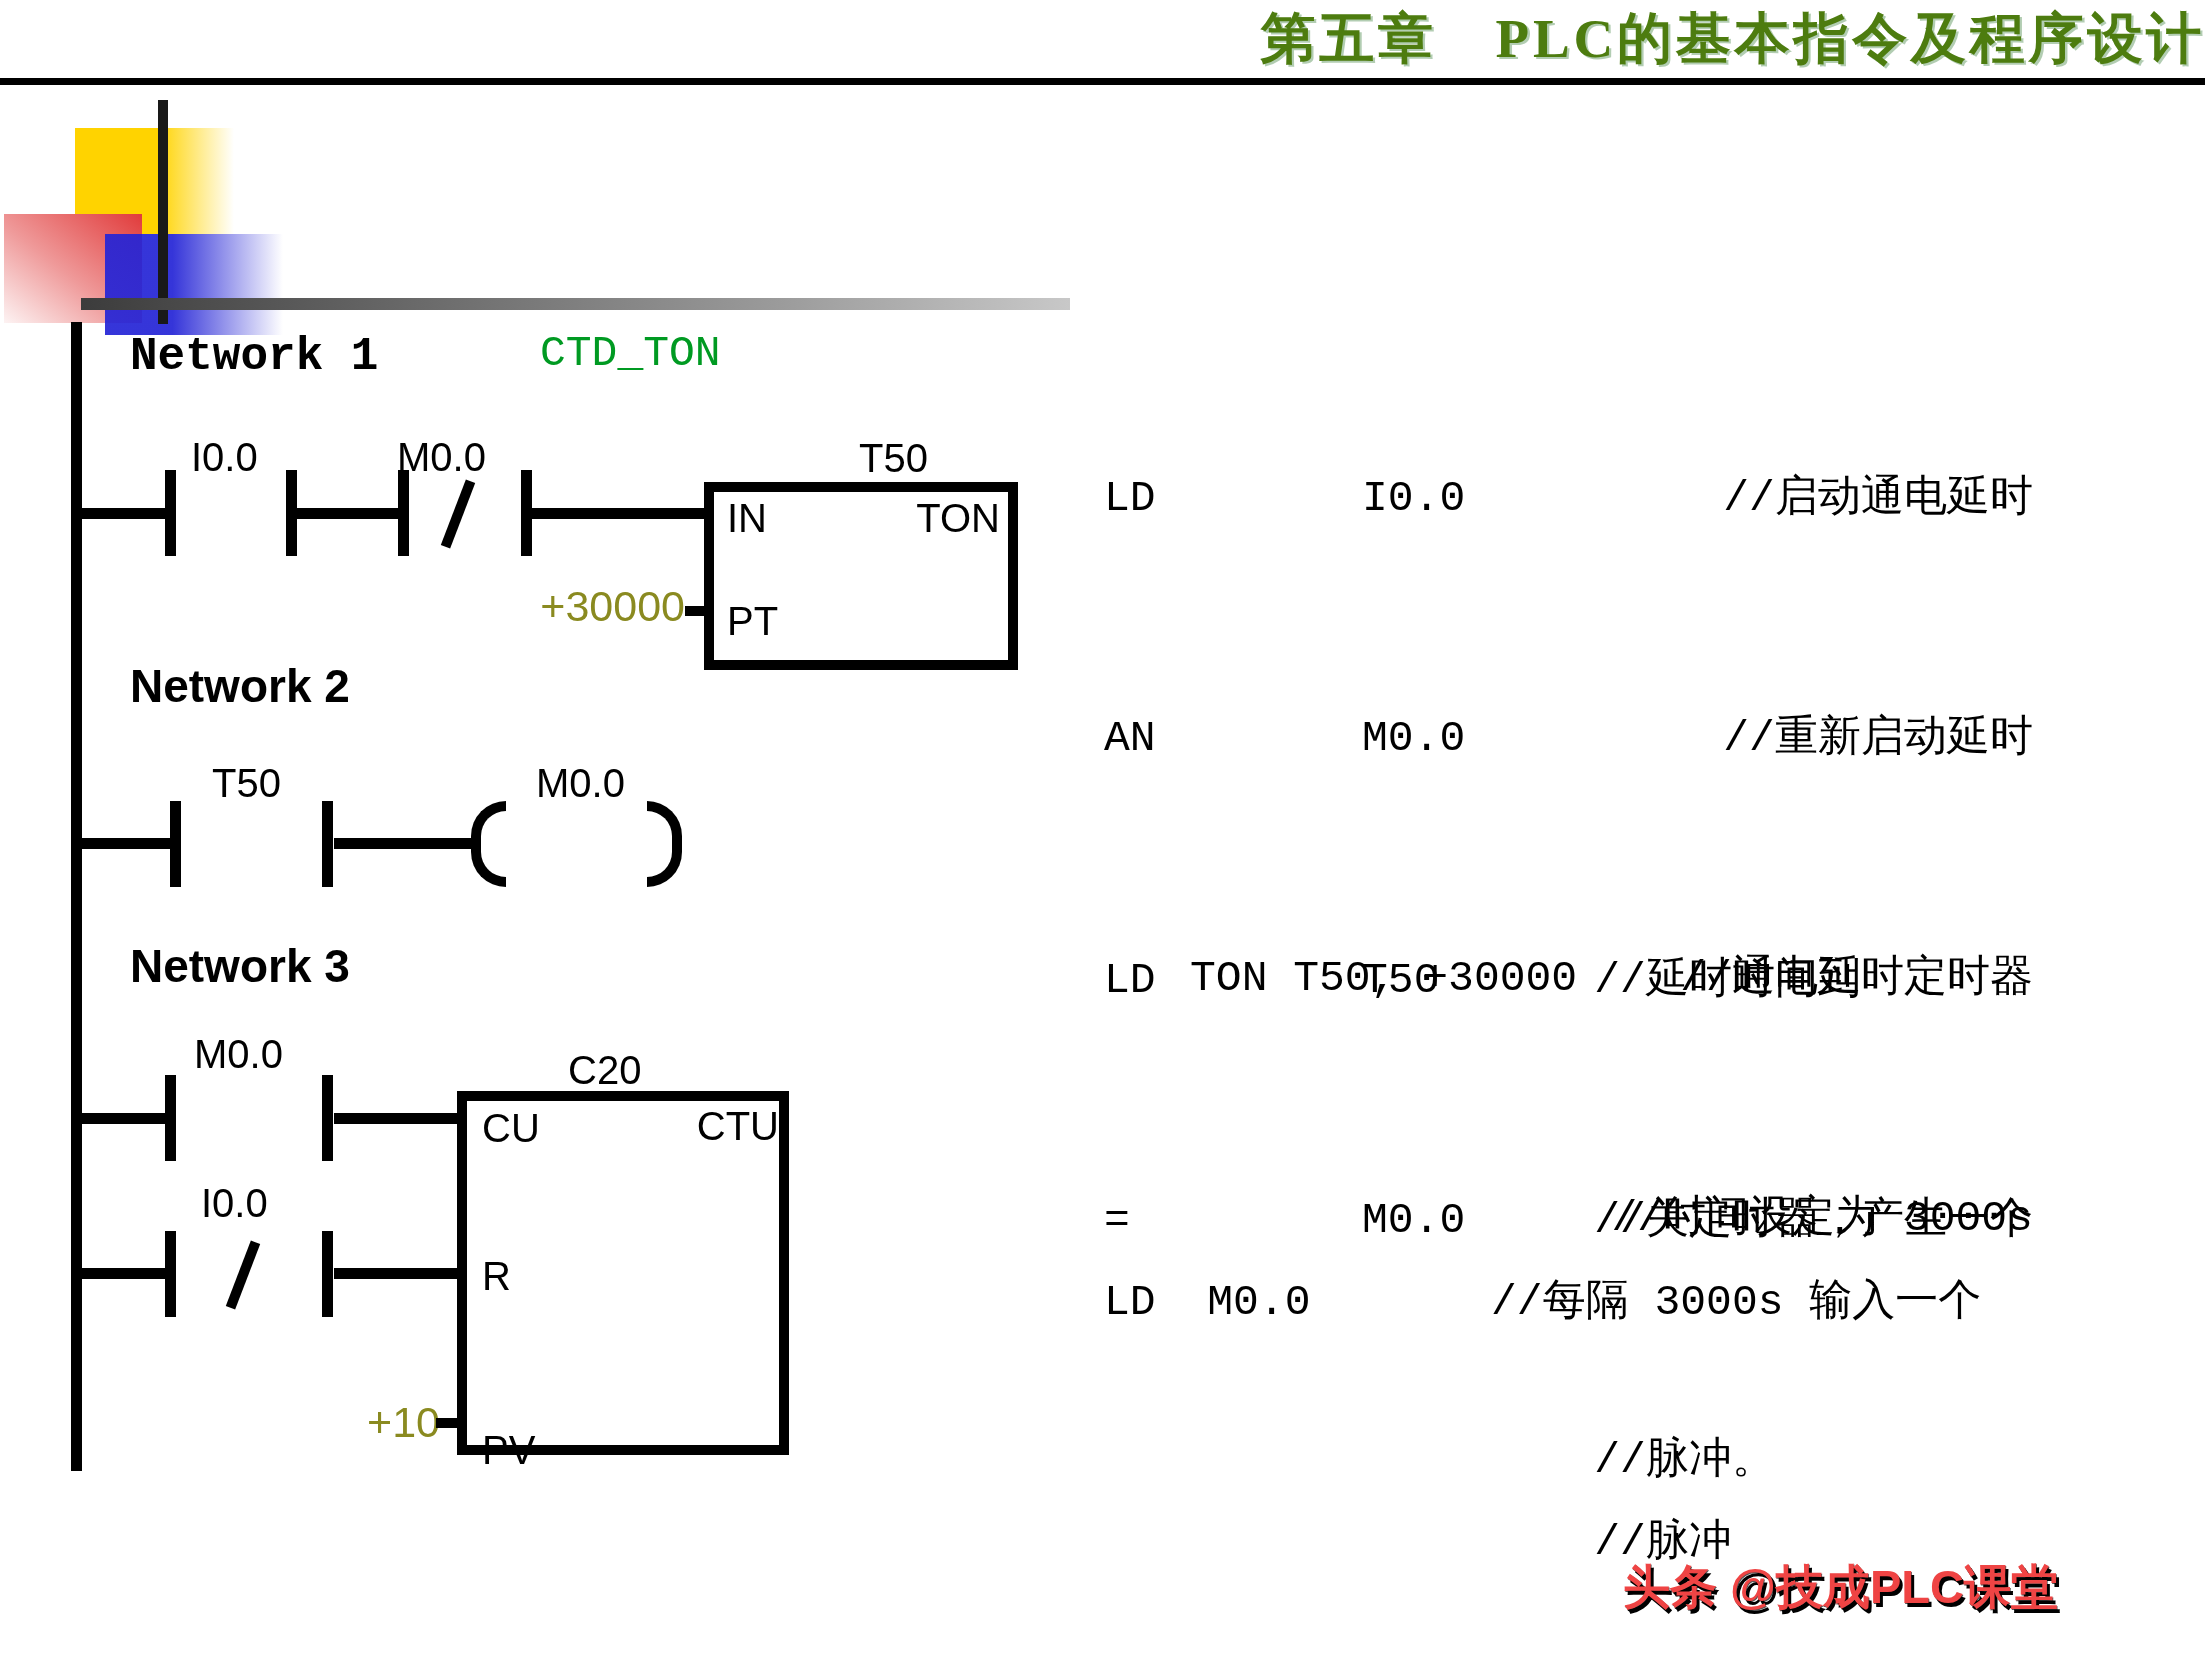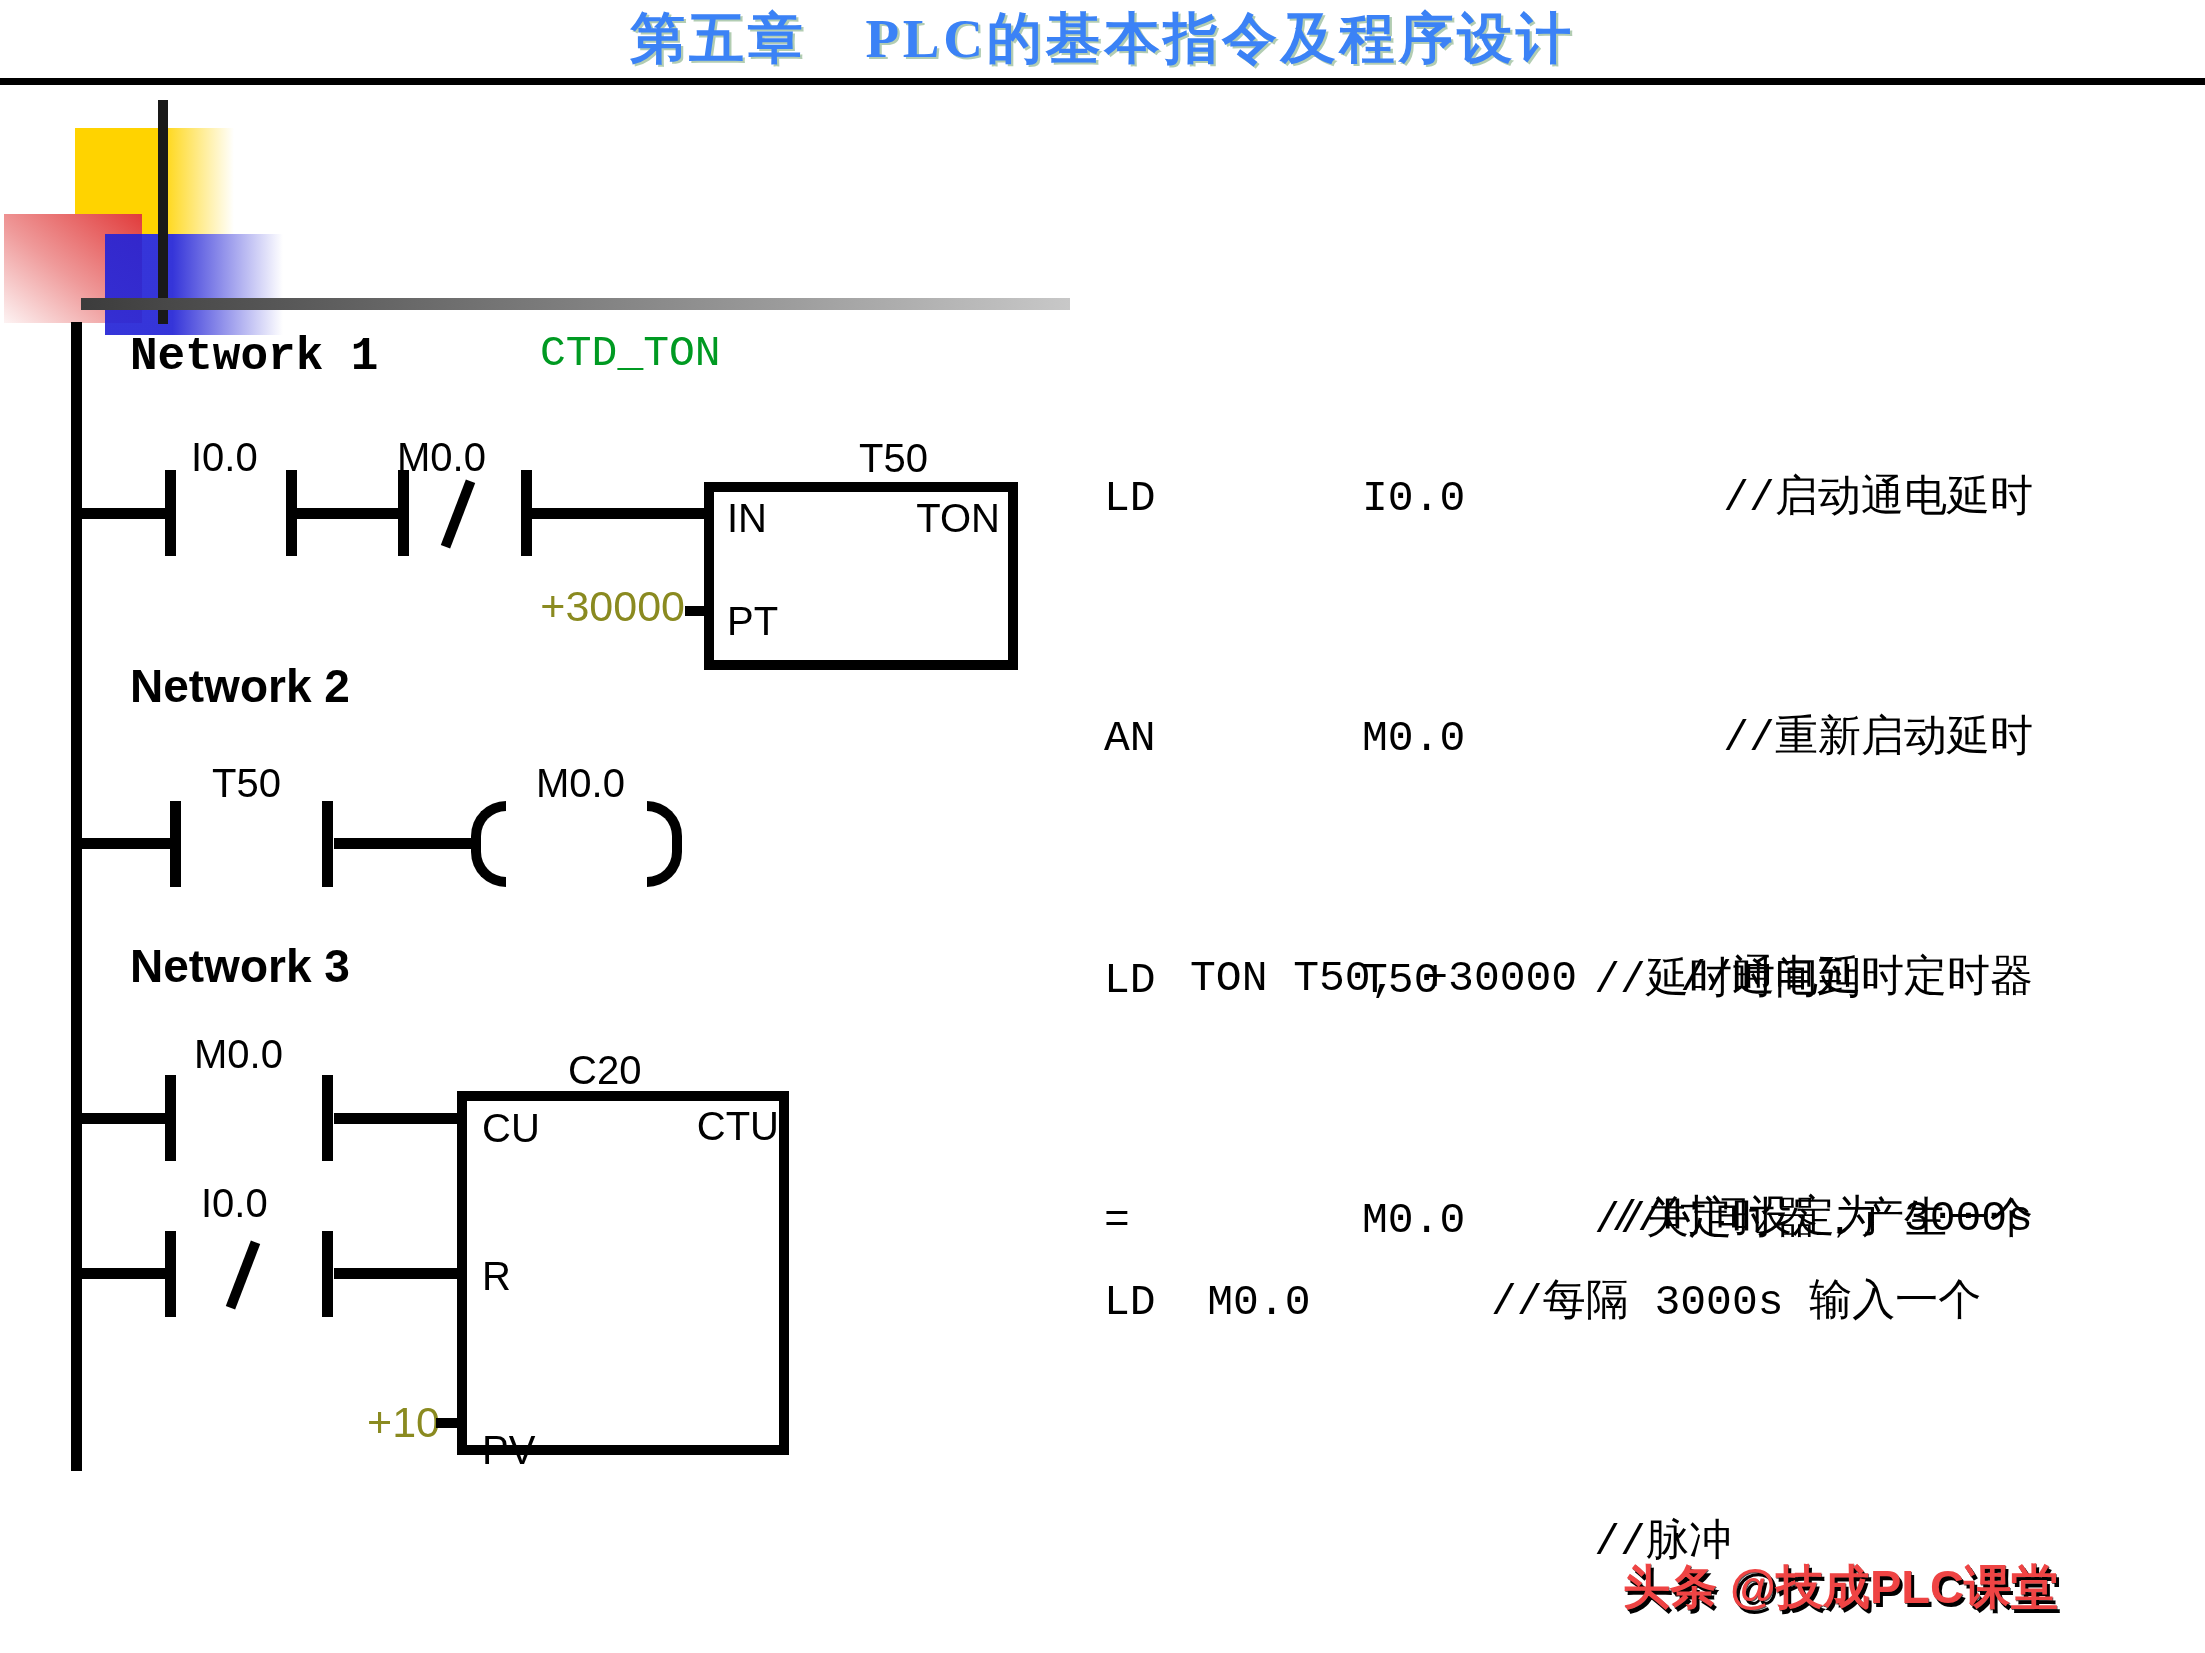--- a/index.html
+++ b/index.html
@@ -1,21 +1,21 @@
 <!DOCTYPE html>
 <html style="font-size:12.3px"><head>
 <meta charset="utf-8">
 <style>
   html,body{margin:0;padding:0;background:#ffffff;}
   #canvas{position:relative;width:2205px;height:1654px;background:#ffffff;overflow:hidden;
           font-family:"Liberation Sans",sans-serif;color:#000;}
   .abs{position:absolute;}
   
-  #page-title{left:0;top:1.5px;width:2205px;text-align:center;font-size:55px;font-weight:bold;
-              letter-spacing:3.8px;color:#3b82f6;text-shadow:2.3px 2.3px 0 rgba(0,90,0,0.30);
+  #page-title{left:0;top:1.5px;width:2205px;text-align:right;font-size:55px;font-weight:bold;
+              letter-spacing:3.8px;color:#4d7c0f;text-shadow:2.3px 2.3px 0 rgba(0,90,0,0.30);
               font-family:"Liberation Serif",serif;}
   #top-rule{left:0;top:78px;width:2205px;height:6.9px;background:#000;}
   
   #deco-yellow{left:75px;top:128px;width:159px;height:106px;
       background:linear-gradient(to right,#ffd300 0%,#ffd300 52%,#ffffff 100%);}
   #deco-pink{left:3.8px;top:214px;width:138px;height:109px;
       background:linear-gradient(to bottom left,#e13b3b 0%,#ef9a9a 55%,#fdf3f3 100%);}
   #deco-blue{left:105px;top:234px;width:178px;height:101px;
       background:linear-gradient(to right,rgba(36,36,214,0.92) 0%,rgba(36,36,214,0.92) 38%,rgba(255,255,255,0) 100%);}
   #deco-vline{left:158px;top:100px;width:10px;height:224px;background:#191919;}
@@ -120,20 +120,21 @@
   <div class="abs stl-block" style="left:1104px;top:299px;text-align:right;">
     <div>LD        I0.0          //启动通电延时</div>
     <div>AN        M0.0          //重新启动延时</div>
     <div>TON T50, +30000    //通电延时定时器</div>
     <div>                   //时间设定为 3000s</div>
   </div>
 
   <div class="abs stl-block" style="left:1104px;top:781px;">
     <div>LD        T50      //延时时间到</div>
     <div>=         M0.0     //关定时器，产生一个</div>
+    <div>                   //脉冲。</div>
   </div>
 
   <div class="abs stl-block" style="left:1104px;top:1103px;">
     <div>LD  M0.0       //每隔 3000s 输入一个</div>
     <div>                   //脉冲</div>
     
     
     
   </div>
 

